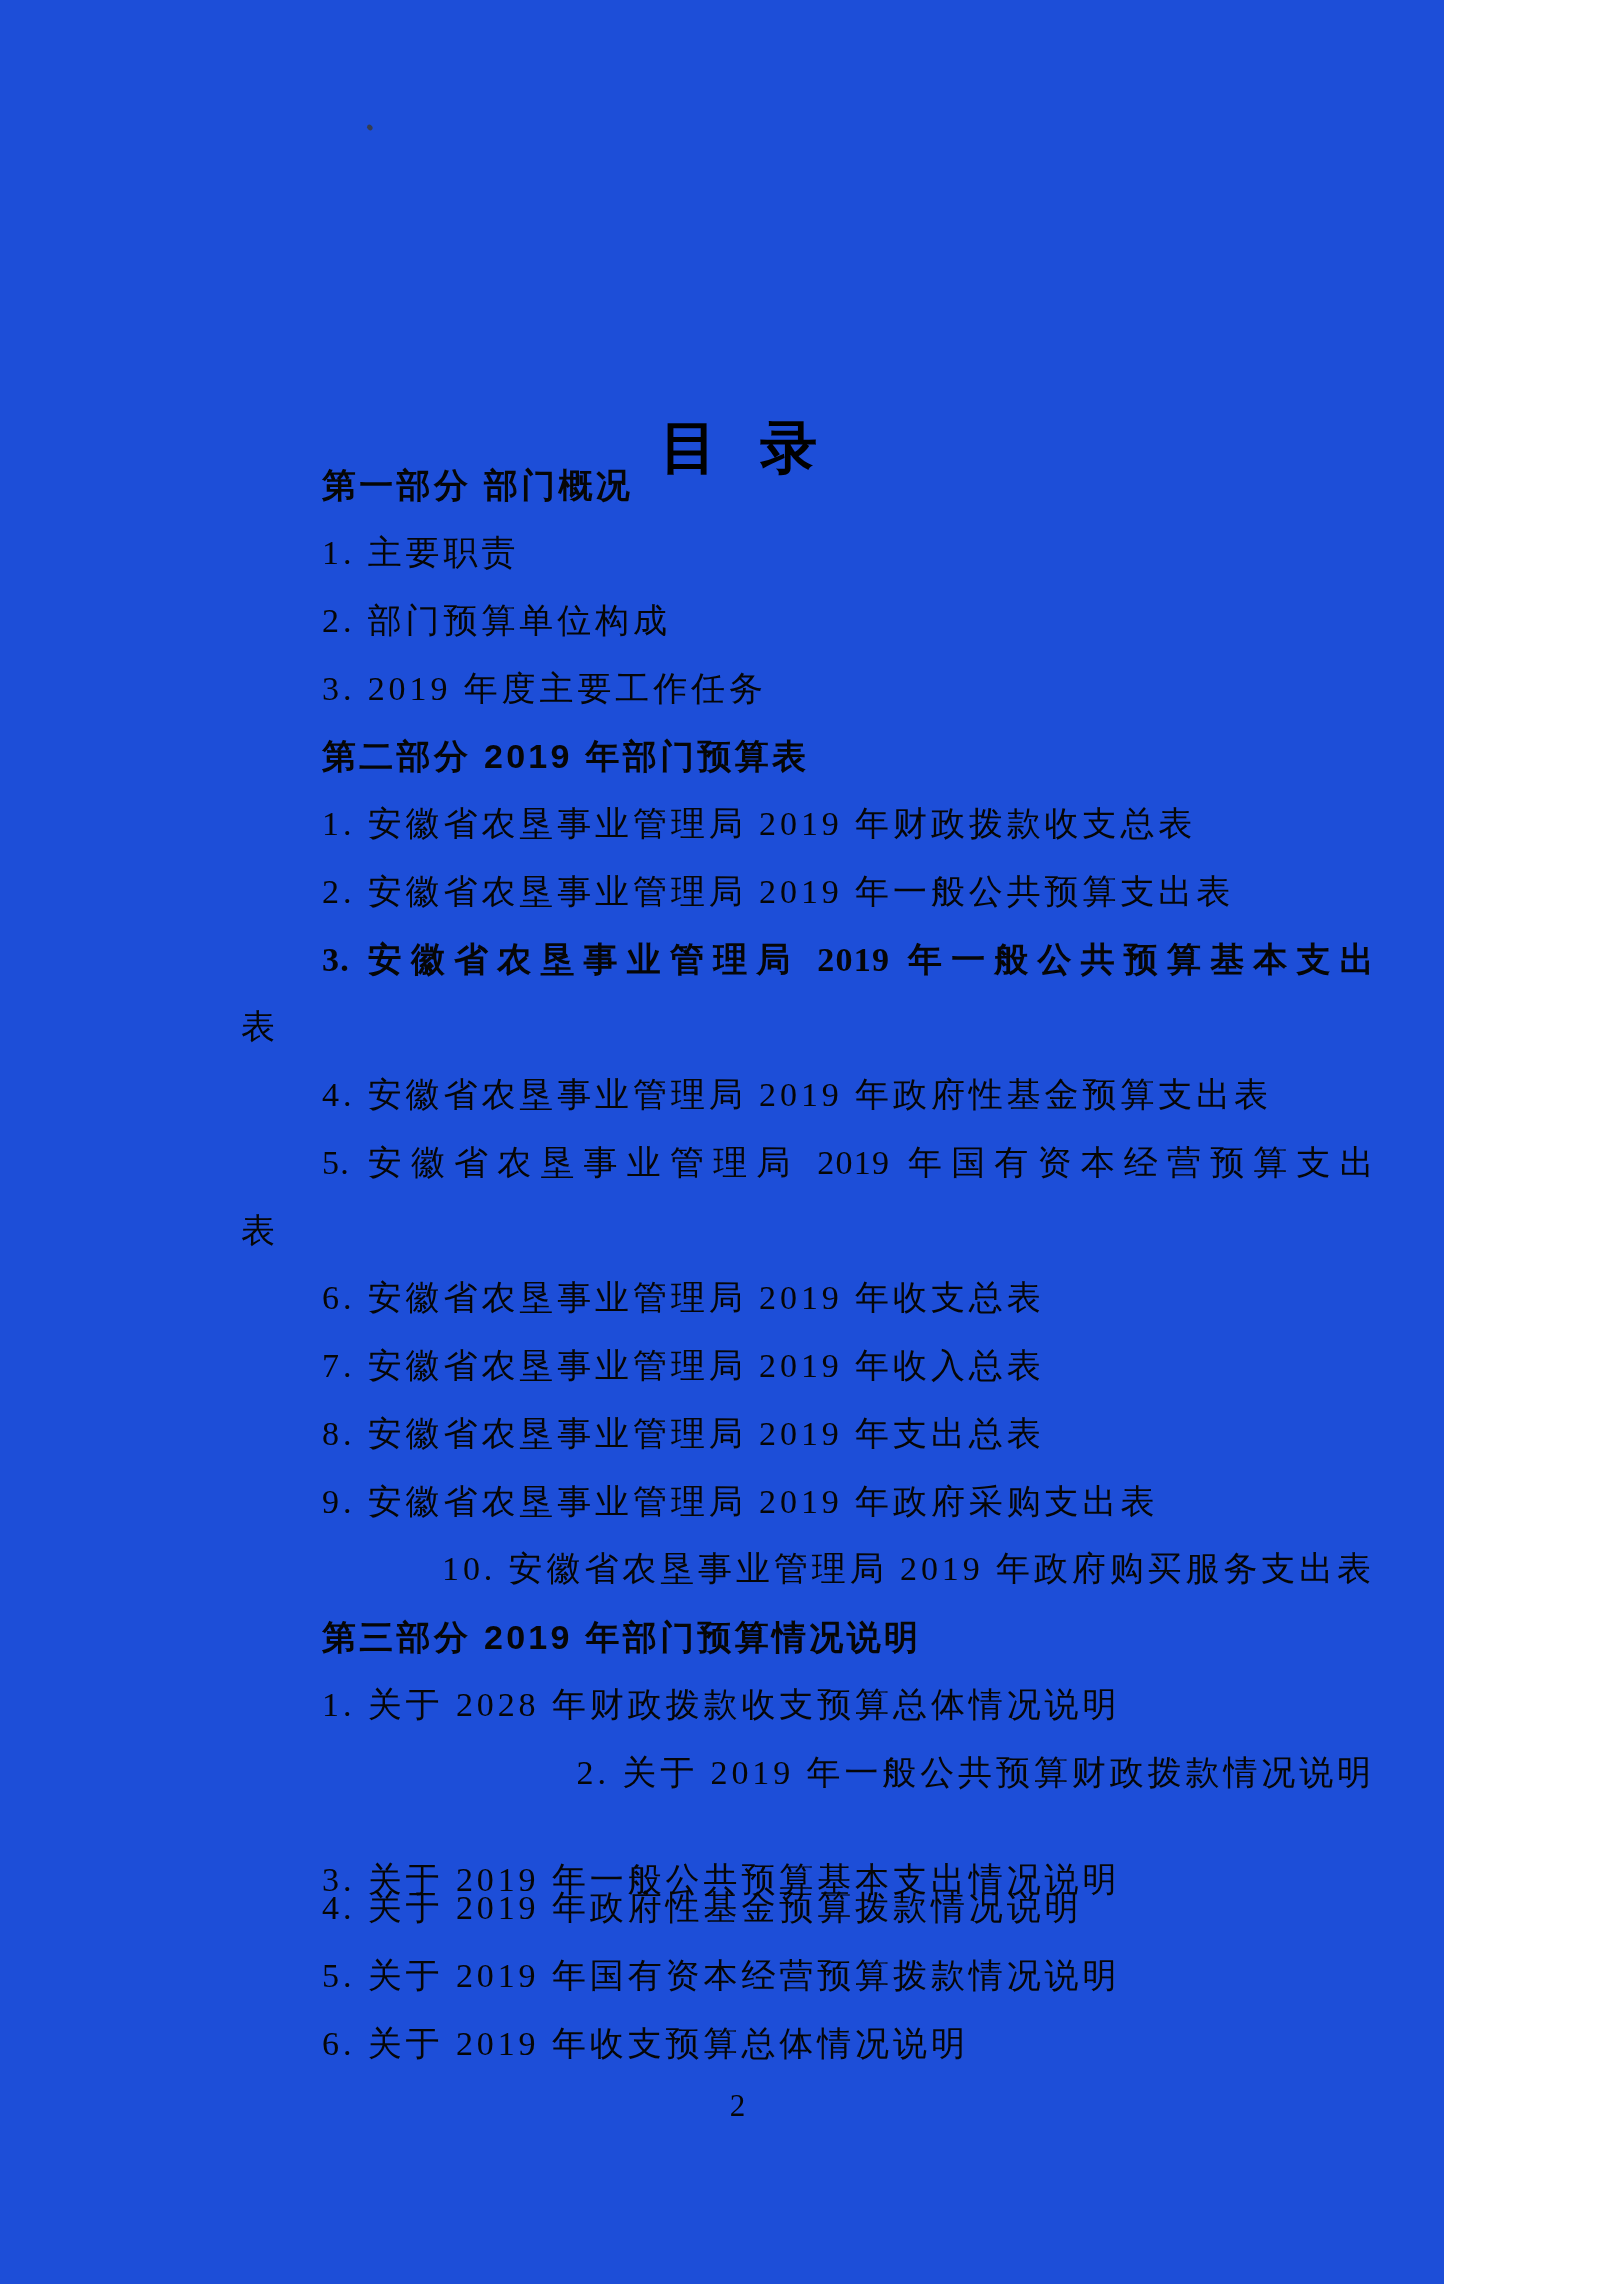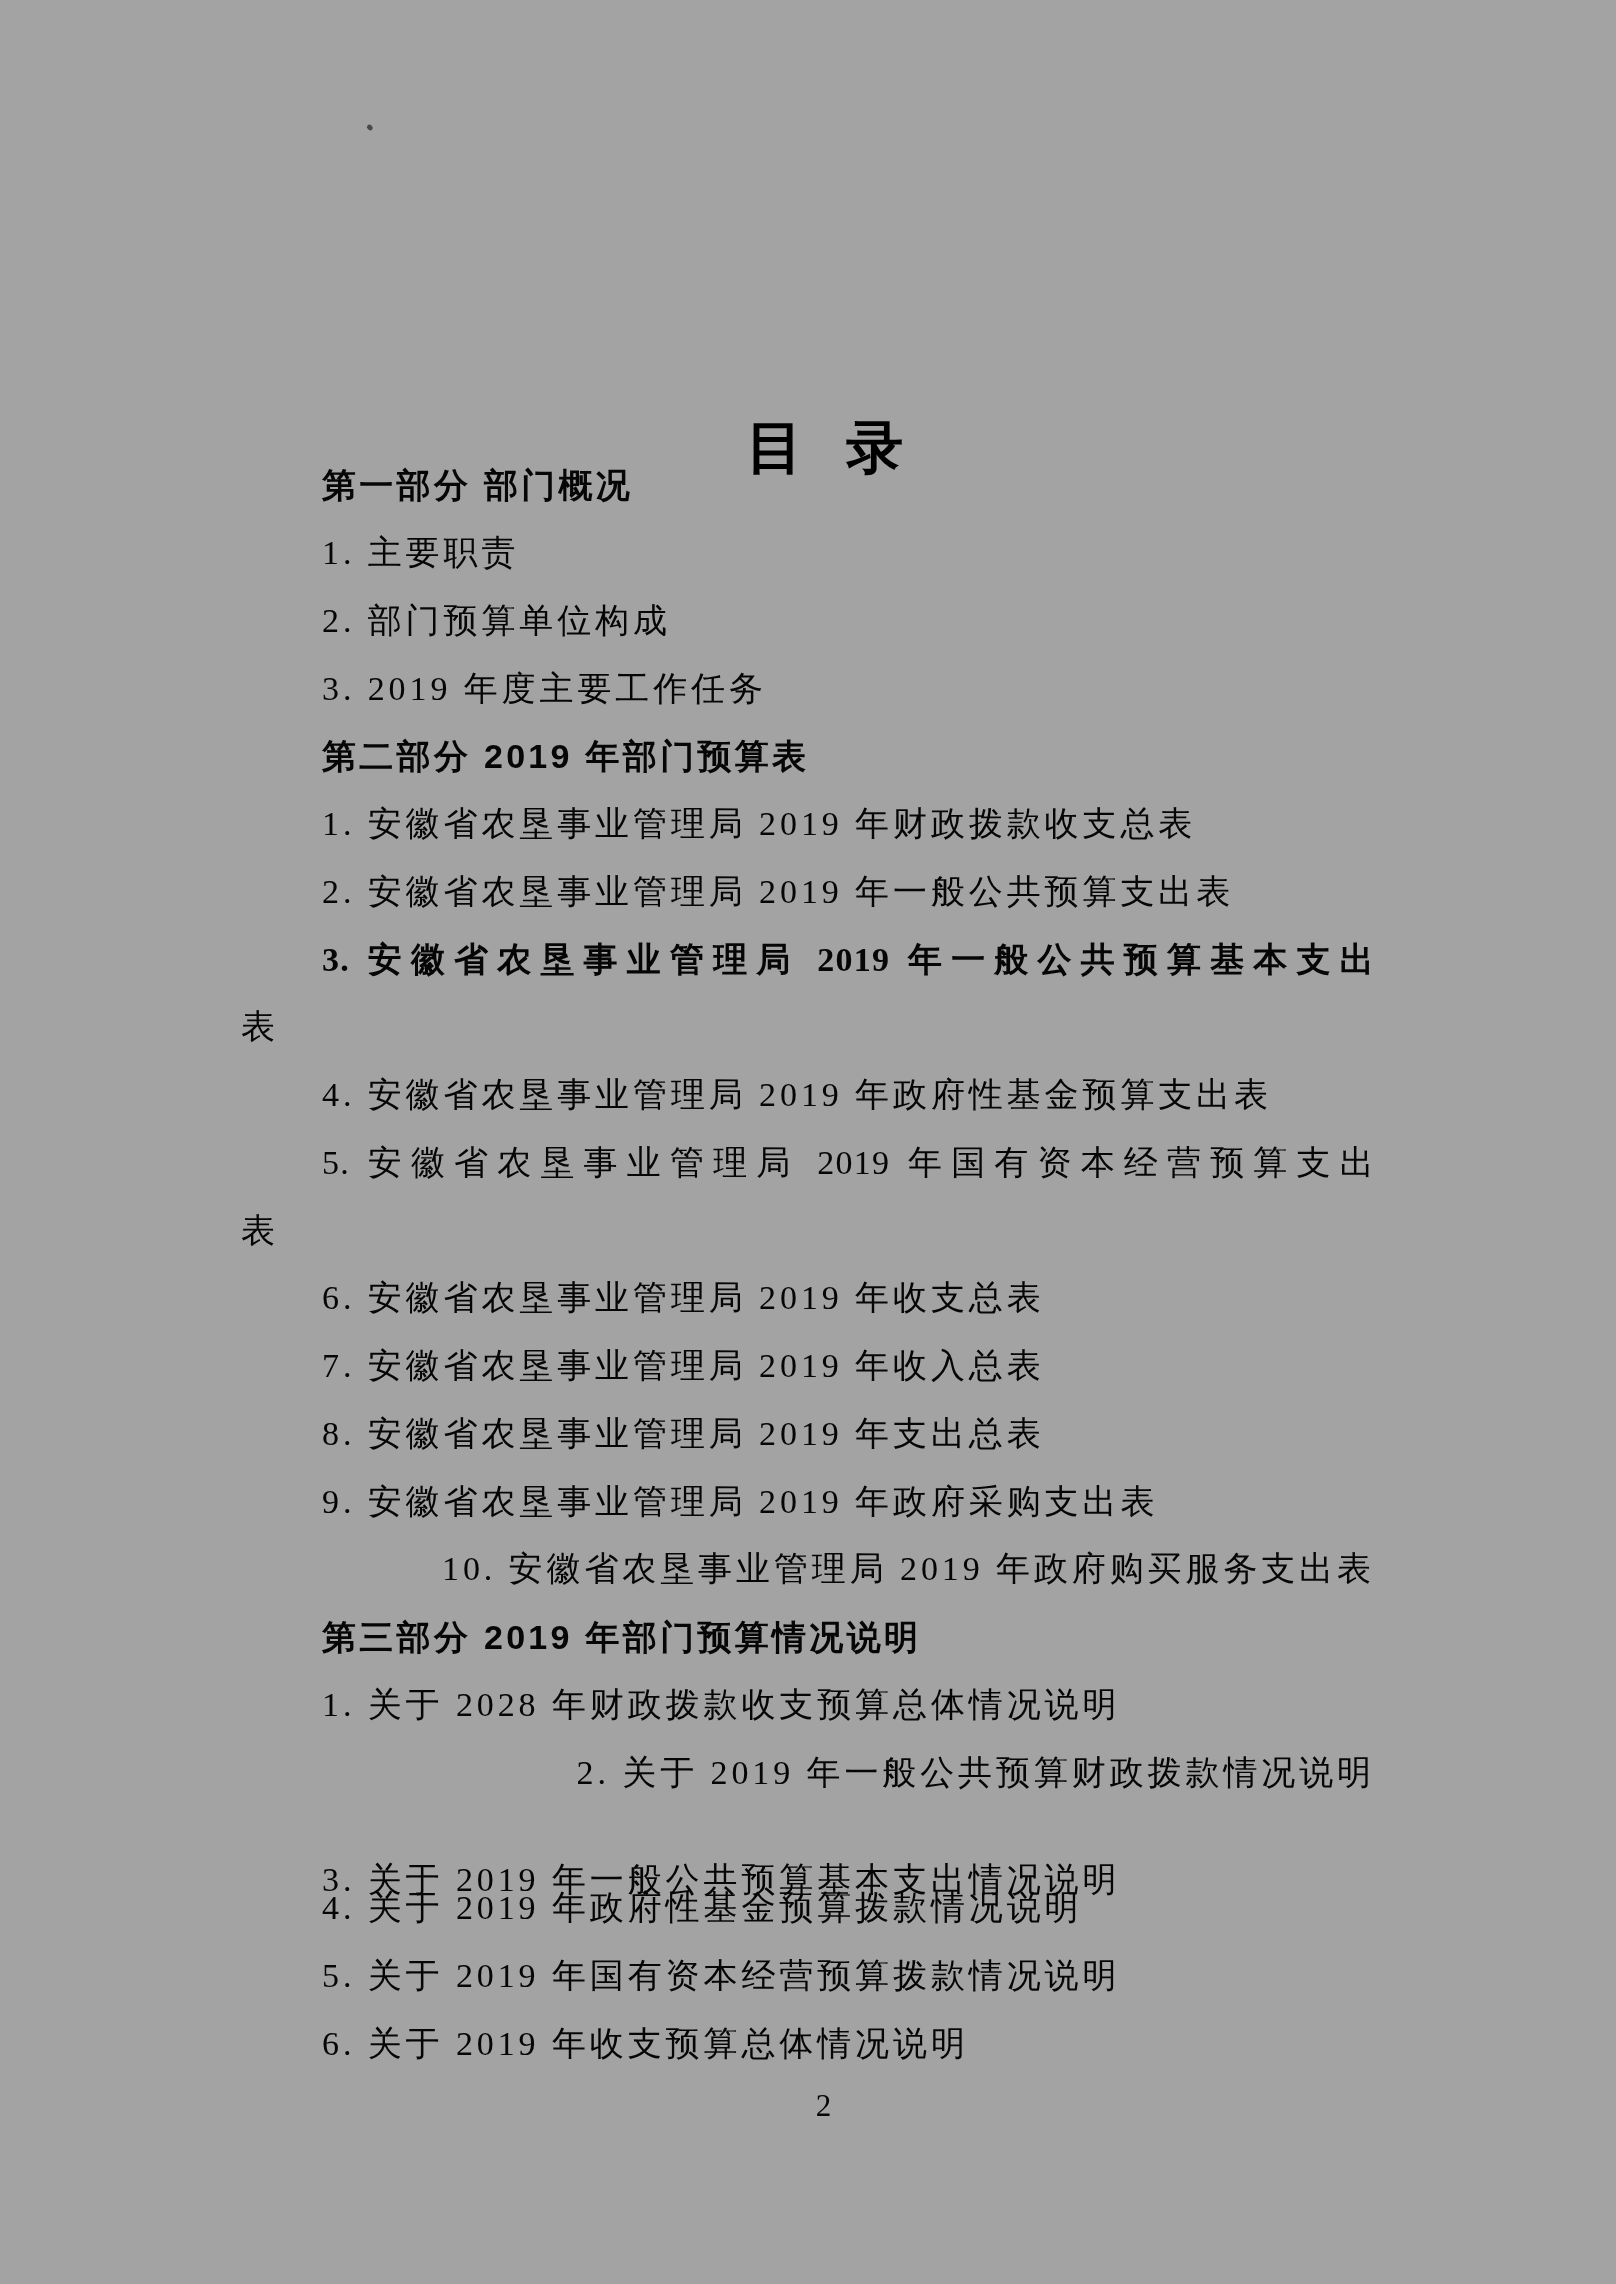--- a/index.html
+++ b/index.html
@@ -2,23 +2,23 @@
 <html style="font-size:10.4px"><head>
 <meta charset="utf-8">
 <style>
   html, body {
     margin: 0;
     padding: 0;
     background: #ffffff;
   }
   .page {
     position: relative;
-    width: 1616px;
+    width: 1444px;
     height: 2284px;
-    background: #a3a3a3;
+    background: #1d4ed8;
     color: #0a0a0a;
     font-family: "Liberation Serif", serif;
     overflow: hidden;
   }
   .doc-title {
     position: absolute;
     top: 370px;
     left: 0;
     width: 100%;
     height: 78px;

